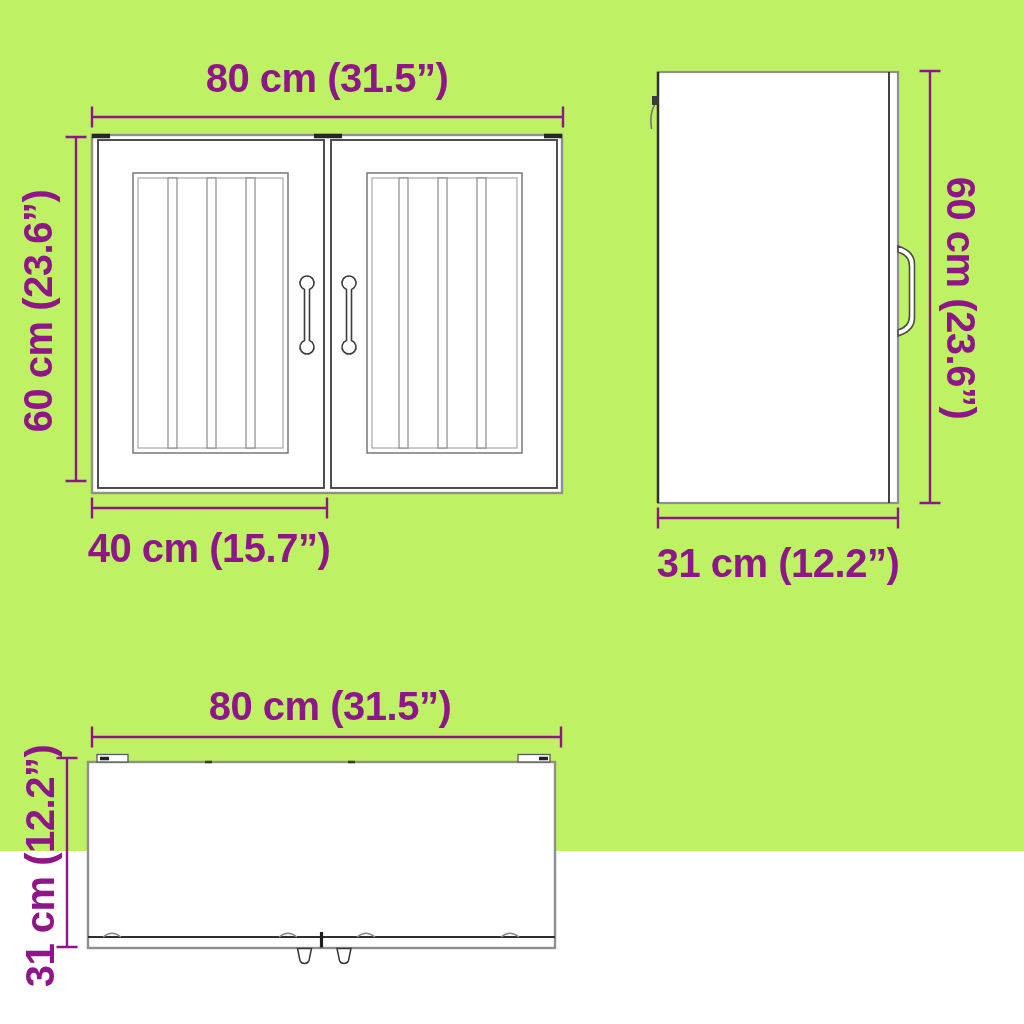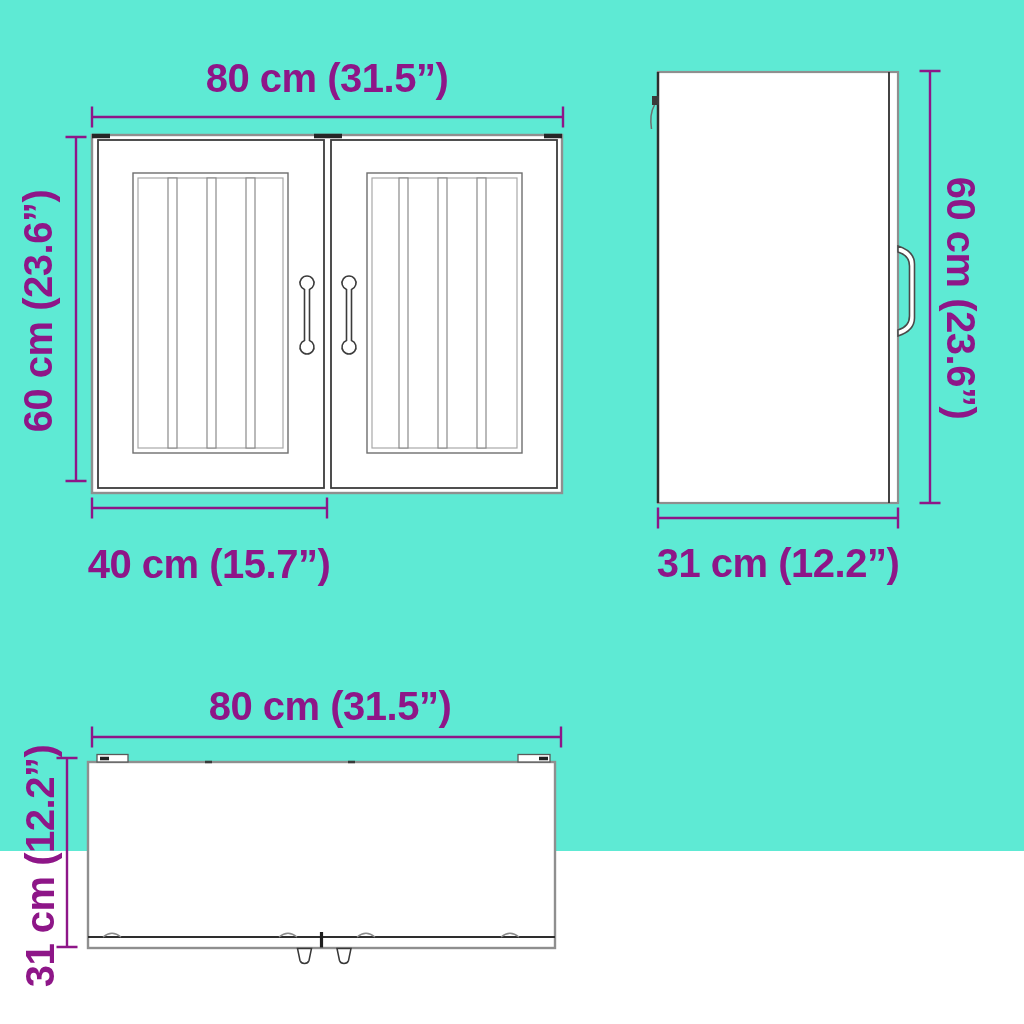--- a/index.html
+++ b/index.html
@@ -8,21 +8,21 @@
     width: 1024px;
     height: 1024px;
     background: #ffffff;
     overflow: hidden;
     font-family: "Liberation Sans", sans-serif;
   }
   .canvas {
     position: relative;
     width: 1024px;
     height: 851px;
-    background: #5eead4;
+    background: #bef264;
   }
   .canvas svg {
     position: absolute;
     left: 0;
     top: 0;
   }
   .dim-label {
     position: absolute;
     color: #8E1688;
     font-weight: bold;
@@ -98,21 +98,21 @@
       <path d="M658 518H898M658 507.5V528.5M898 507.5V528.5"></path>
       <path d="M92 737H561M92 726.5V747.5M561 726.5V747.5"></path>
       <path d="M67 758V947M56.5 758H77.5M56.5 947H77.5"></path>
     </g>
   </svg>
 
   <div class="dim-label" style="left:327px; top:78px;">80 cm (31.5”)</div>
 
   <div class="dim-label rot-ccw" style="left:38px; top:311px;">60 cm (23.6”)</div>
 
-  <div class="dim-label" style="left:209px; top:564px;text-align:center;">40 cm (15.7”)</div>
+  <div class="dim-label" style="left:209px; top:548px;text-align:center;">40 cm (15.7”)</div>
 
   <div class="dim-label rot-cw" style="left:961px; top:298px;">60 cm (23.6”)</div>
 
   <div class="dim-label" style="left:778px; top:563px;">31 cm (12.2”)</div>
 
   <div class="dim-label" style="left:330px; top:706px;">80 cm (31.5”)</div>
 
   <div class="dim-label rot-ccw" style="left:40px; top:866px;">31 cm (12.2”)</div>
 
 </div>

